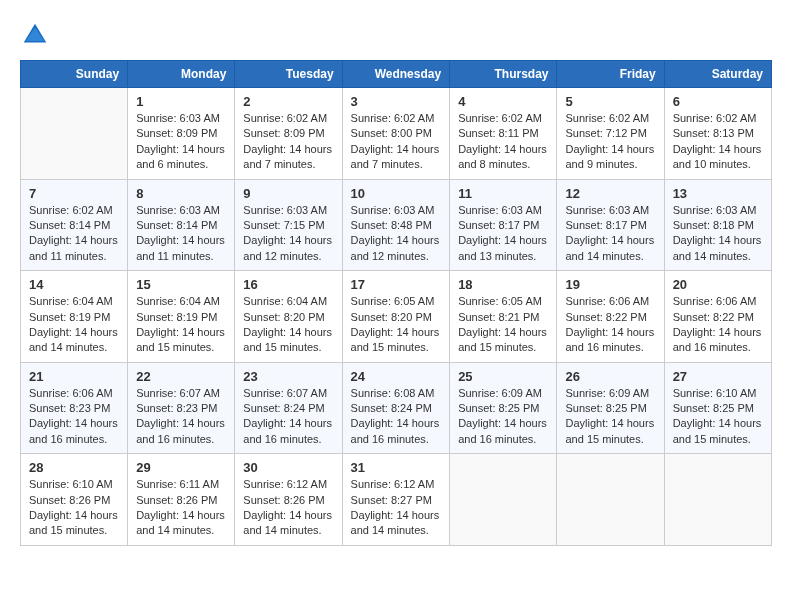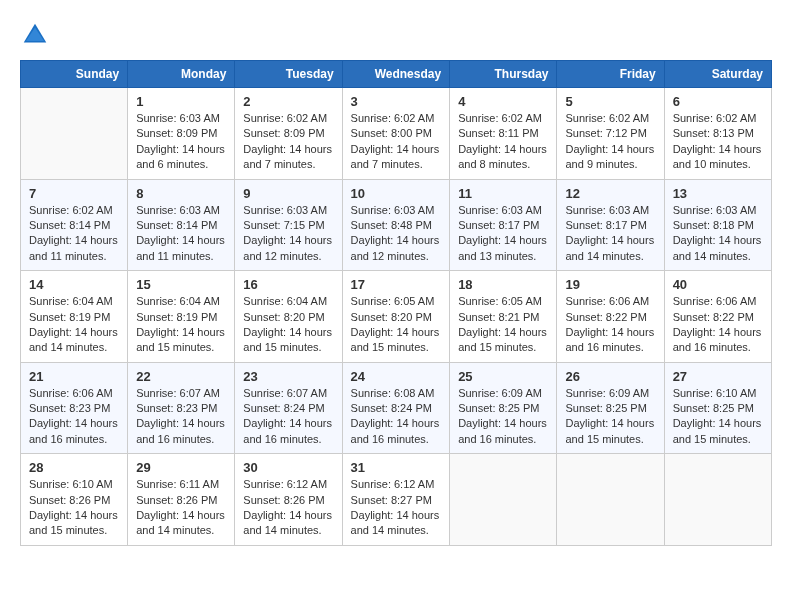--- a/index.html
+++ b/index.html
@@ -207,21 +207,21 @@
         </td>
         <td>
           <span class="day-num">18</span>
           <div class="day-info"><span>Sunrise: 6:05 AM</span><br><span>Sunset: 8:21 PM</span><br><span>Daylight: 14 hours and 15 minutes.</span></div>
         </td>
         <td>
           <span class="day-num">19</span>
           <div class="day-info"><span>Sunrise: 6:06 AM</span><br><span>Sunset: 8:22 PM</span><br><span>Daylight: 14 hours and 16 minutes.</span></div>
         </td>
         <td>
-          <span class="day-num">40</span>
+          <span class="day-num">20</span>
           <div class="day-info"><span>Sunrise: 6:06 AM</span><br><span>Sunset: 8:22 PM</span><br><span>Daylight: 14 hours and 16 minutes.</span></div>
         </td>
       </tr>
       <tr>
         <td>
           <span class="day-num">21</span>
           <div class="day-info"><span>Sunrise: 6:06 AM</span><br><span>Sunset: 8:23 PM</span><br><span>Daylight: 14 hours and 16 minutes.</span></div>
         </td>
         <td>
           <span class="day-num">22</span>

